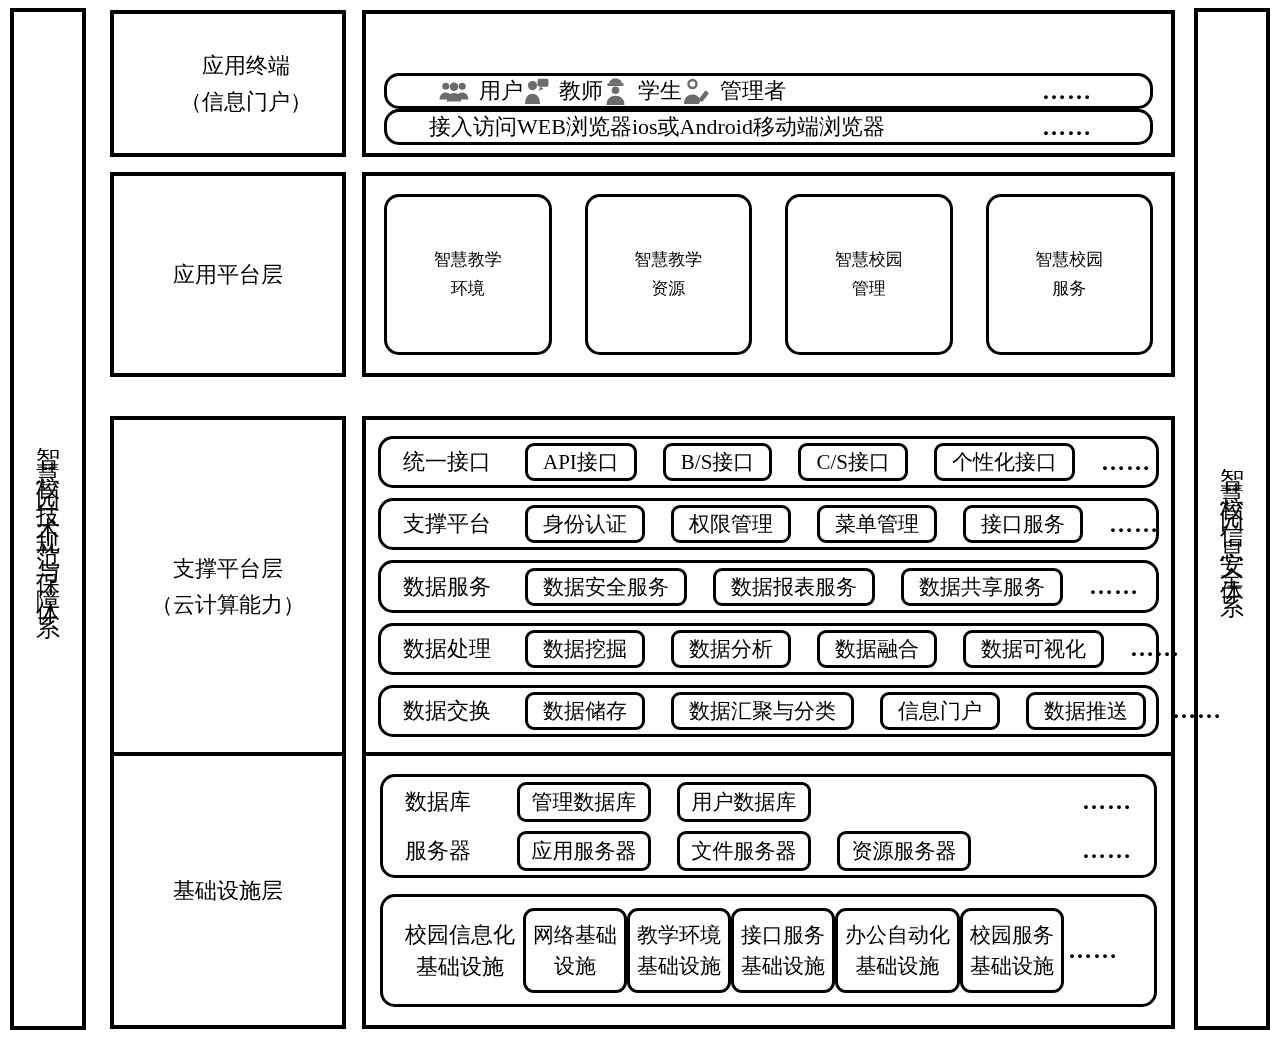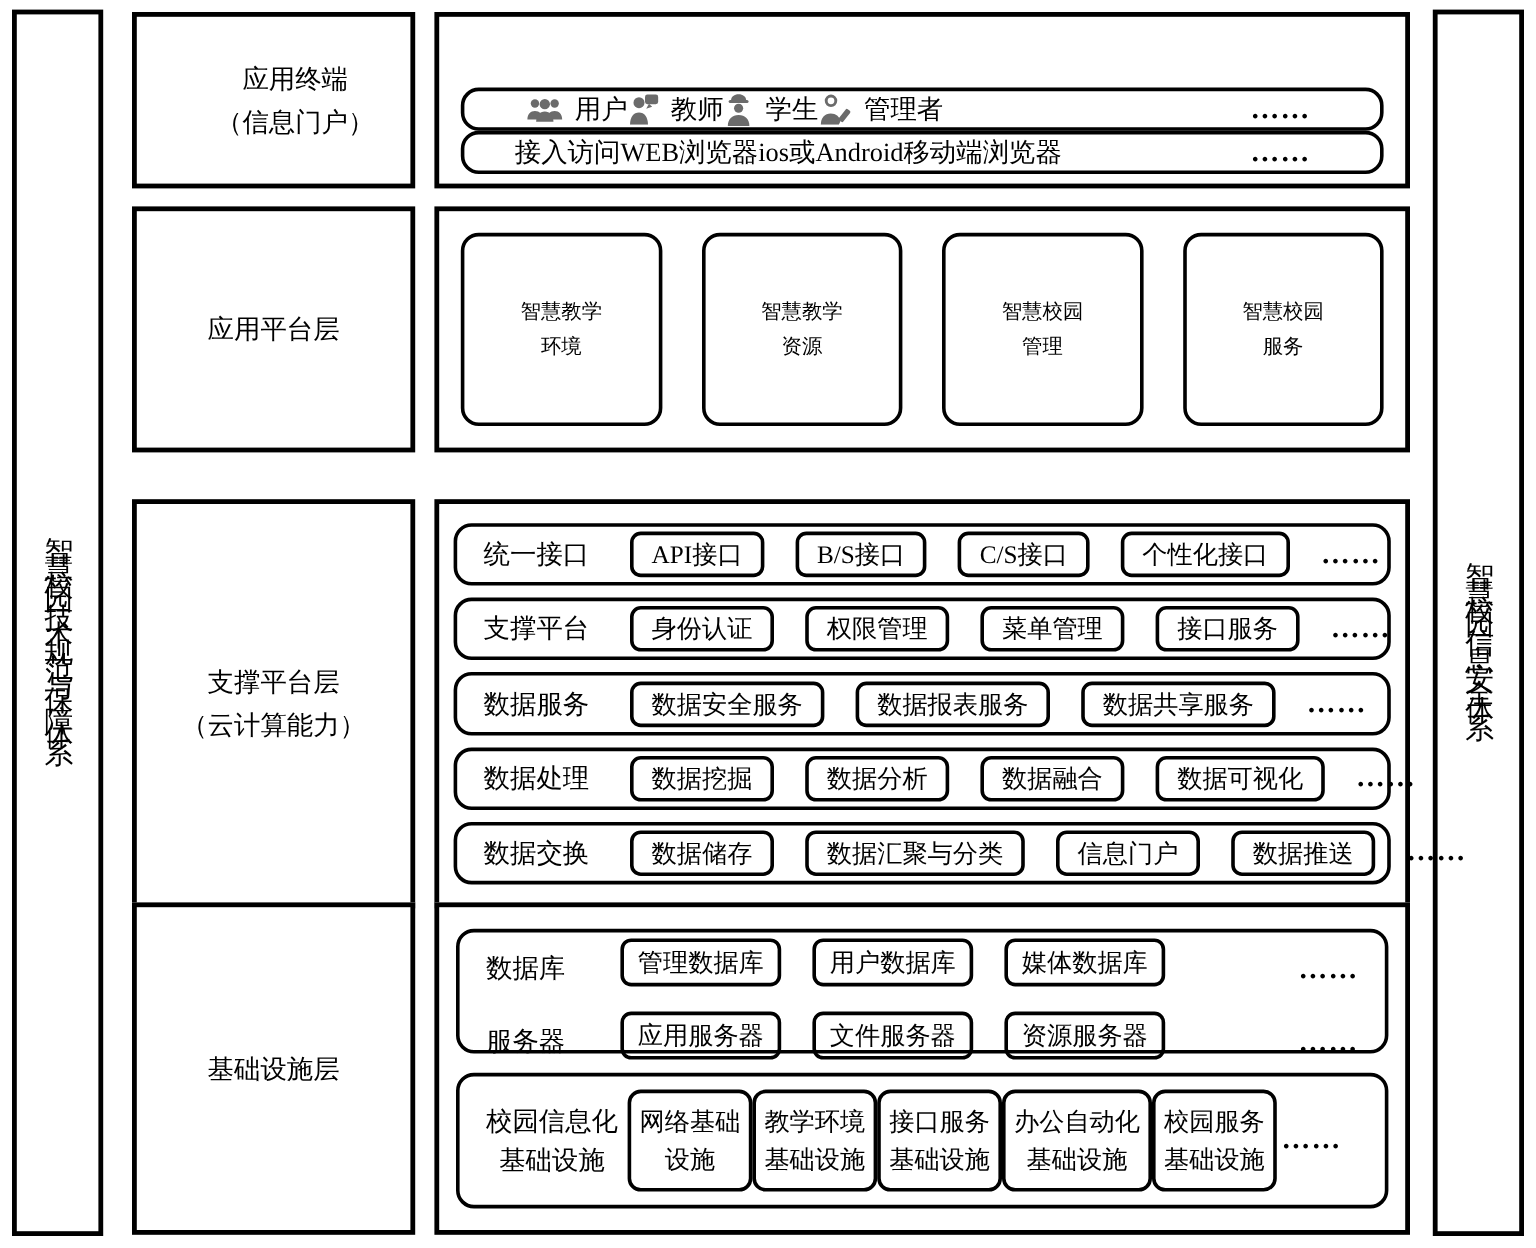--- a/index.html
+++ b/index.html
@@ -80,21 +80,21 @@
   .chip {
     border:3px solid #000; border-radius:9px;
     padding:2px 15px; font-size:21px; white-space:nowrap; text-align:right;
   }
   .dots { margin-left:auto; font-size:24px; font-weight:bold; letter-spacing:1px; }
 
   
   .c4 { display:flex; flex-direction:column; gap:16px; padding:18px 14px; }
   .sub-box { border:3px solid #000; border-radius:15px; background:#fff; }
   .sub1 { height:104px; display:flex; flex-direction:column; justify-content:center; gap:9px; padding:4px 22px; }
-  .dbrow { display:flex; align-items:flex-end; gap:26px;margin-top:12px; }
+  .dbrow { display:flex; align-items:center; gap:26px; }
   .dbrow .rlabel { min-width:86px; }
   .dbchip {
     border:3px solid #000; border-radius:9px;
     width:134px; text-align:center; padding:3px 0; font-size:21px; white-space:nowrap;
   }
   .sub2 { flex:1; display:flex; align-items:center; gap:0; padding:0 14px; }
   .infra-label { font-size:22px; line-height:1.45; text-align:center; min-width:126px; }
   .infra-chip {
     border:3px solid #000; border-radius:11px;
     padding:9px 7px; font-size:21px; line-height:1.45; text-align:center; white-space:nowrap;
@@ -247,21 +247,20 @@
       <span class="dots">……</span>
     </div>
   </div>
 
   <div class="content-box r4 c4">
     <div class="sub-box sub1">
       <div class="dbrow">
         <span class="rlabel">数据库</span>
         <span class="dbchip">管理数据库</span>
         <span class="dbchip">用户数据库</span>
-        <span class="dbchip">媒体数据库</span>
         <span class="dots">……</span>
       </div>
       <div class="dbrow">
         <span class="rlabel">服务器</span>
         <span class="dbchip">应用服务器</span>
         <span class="dbchip">文件服务器</span>
         <span class="dbchip">资源服务器</span>
         <span class="dots">……</span>
       </div>
     </div>

